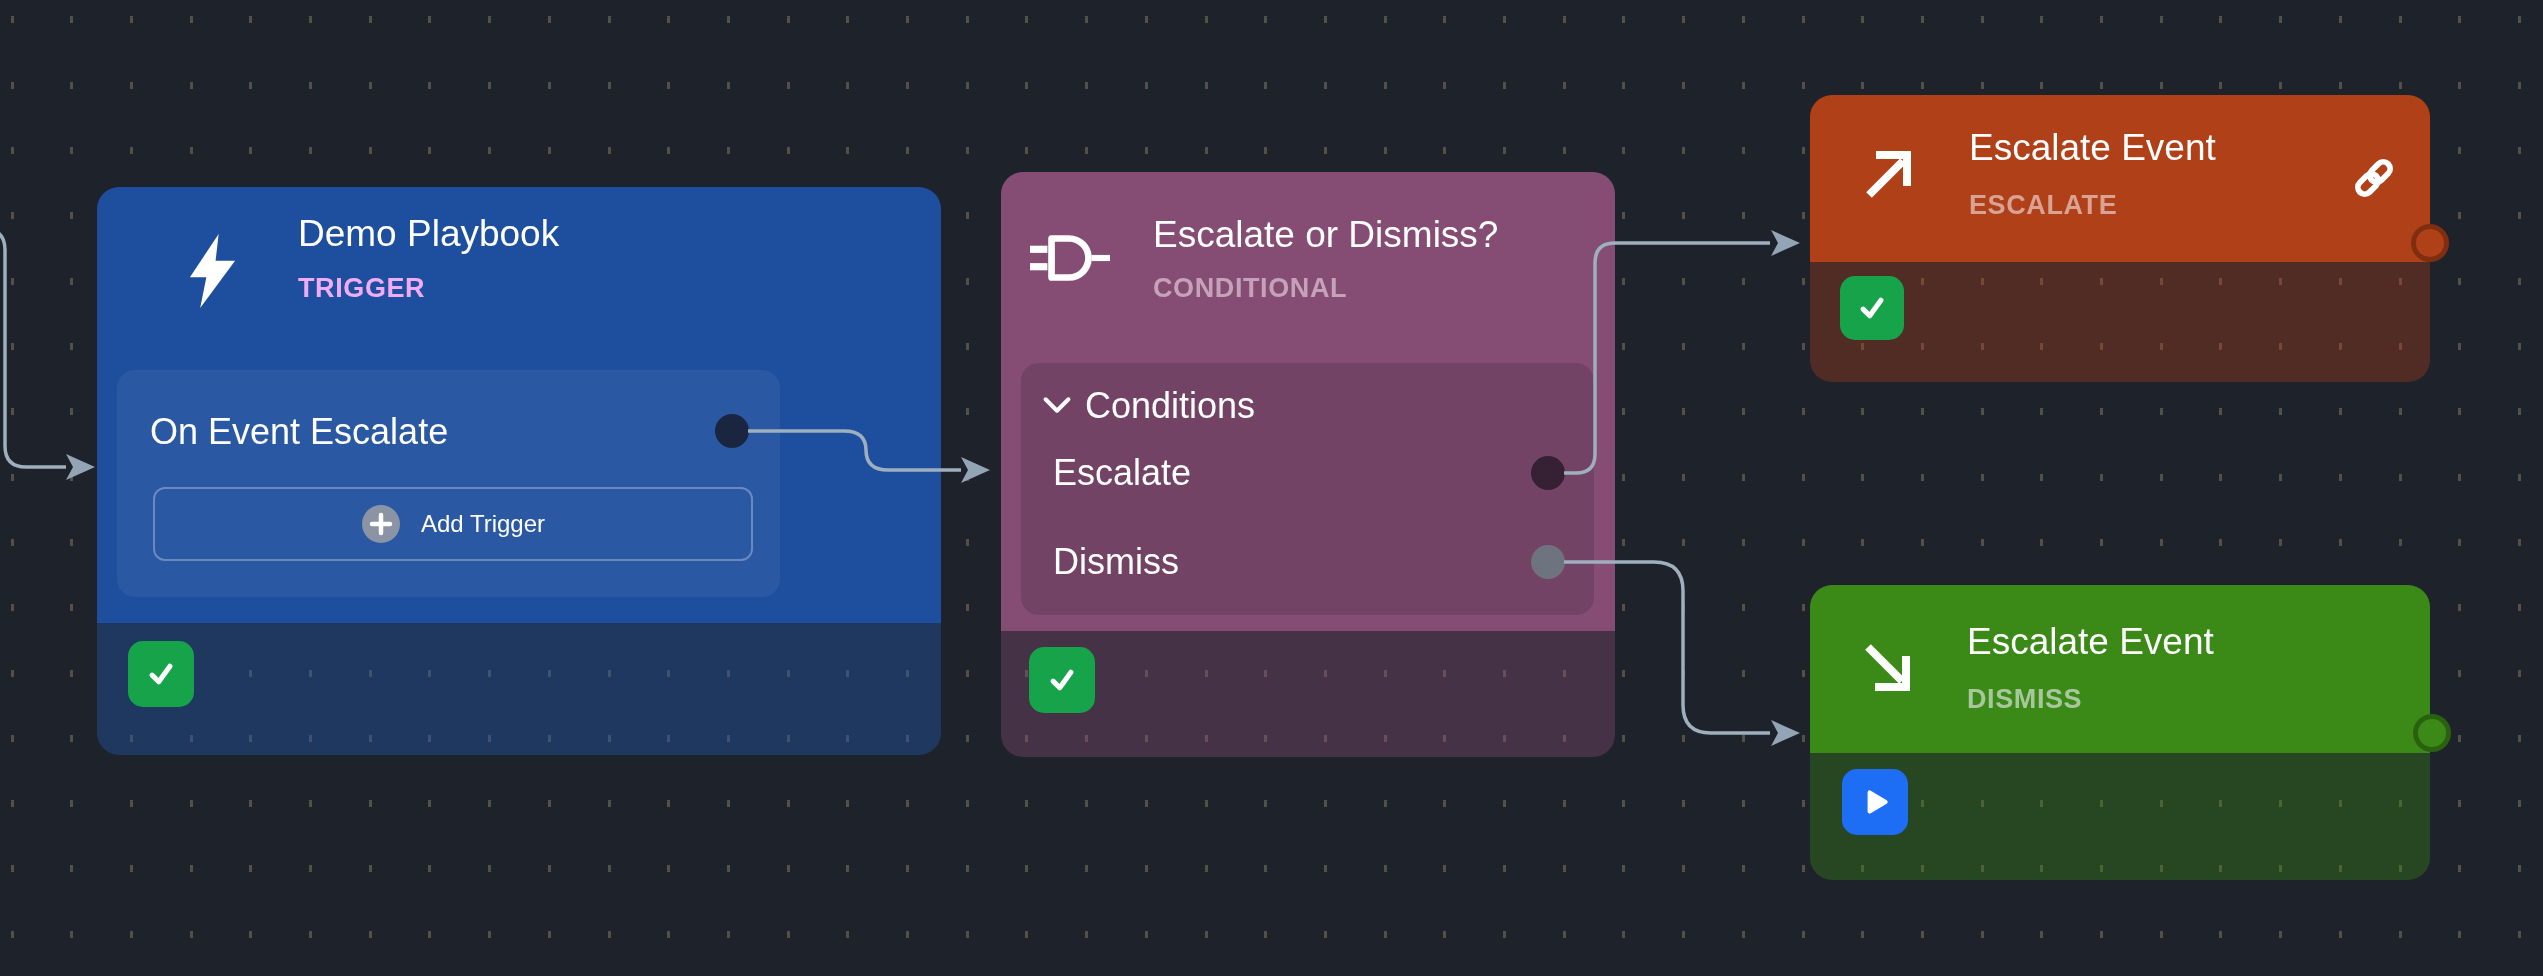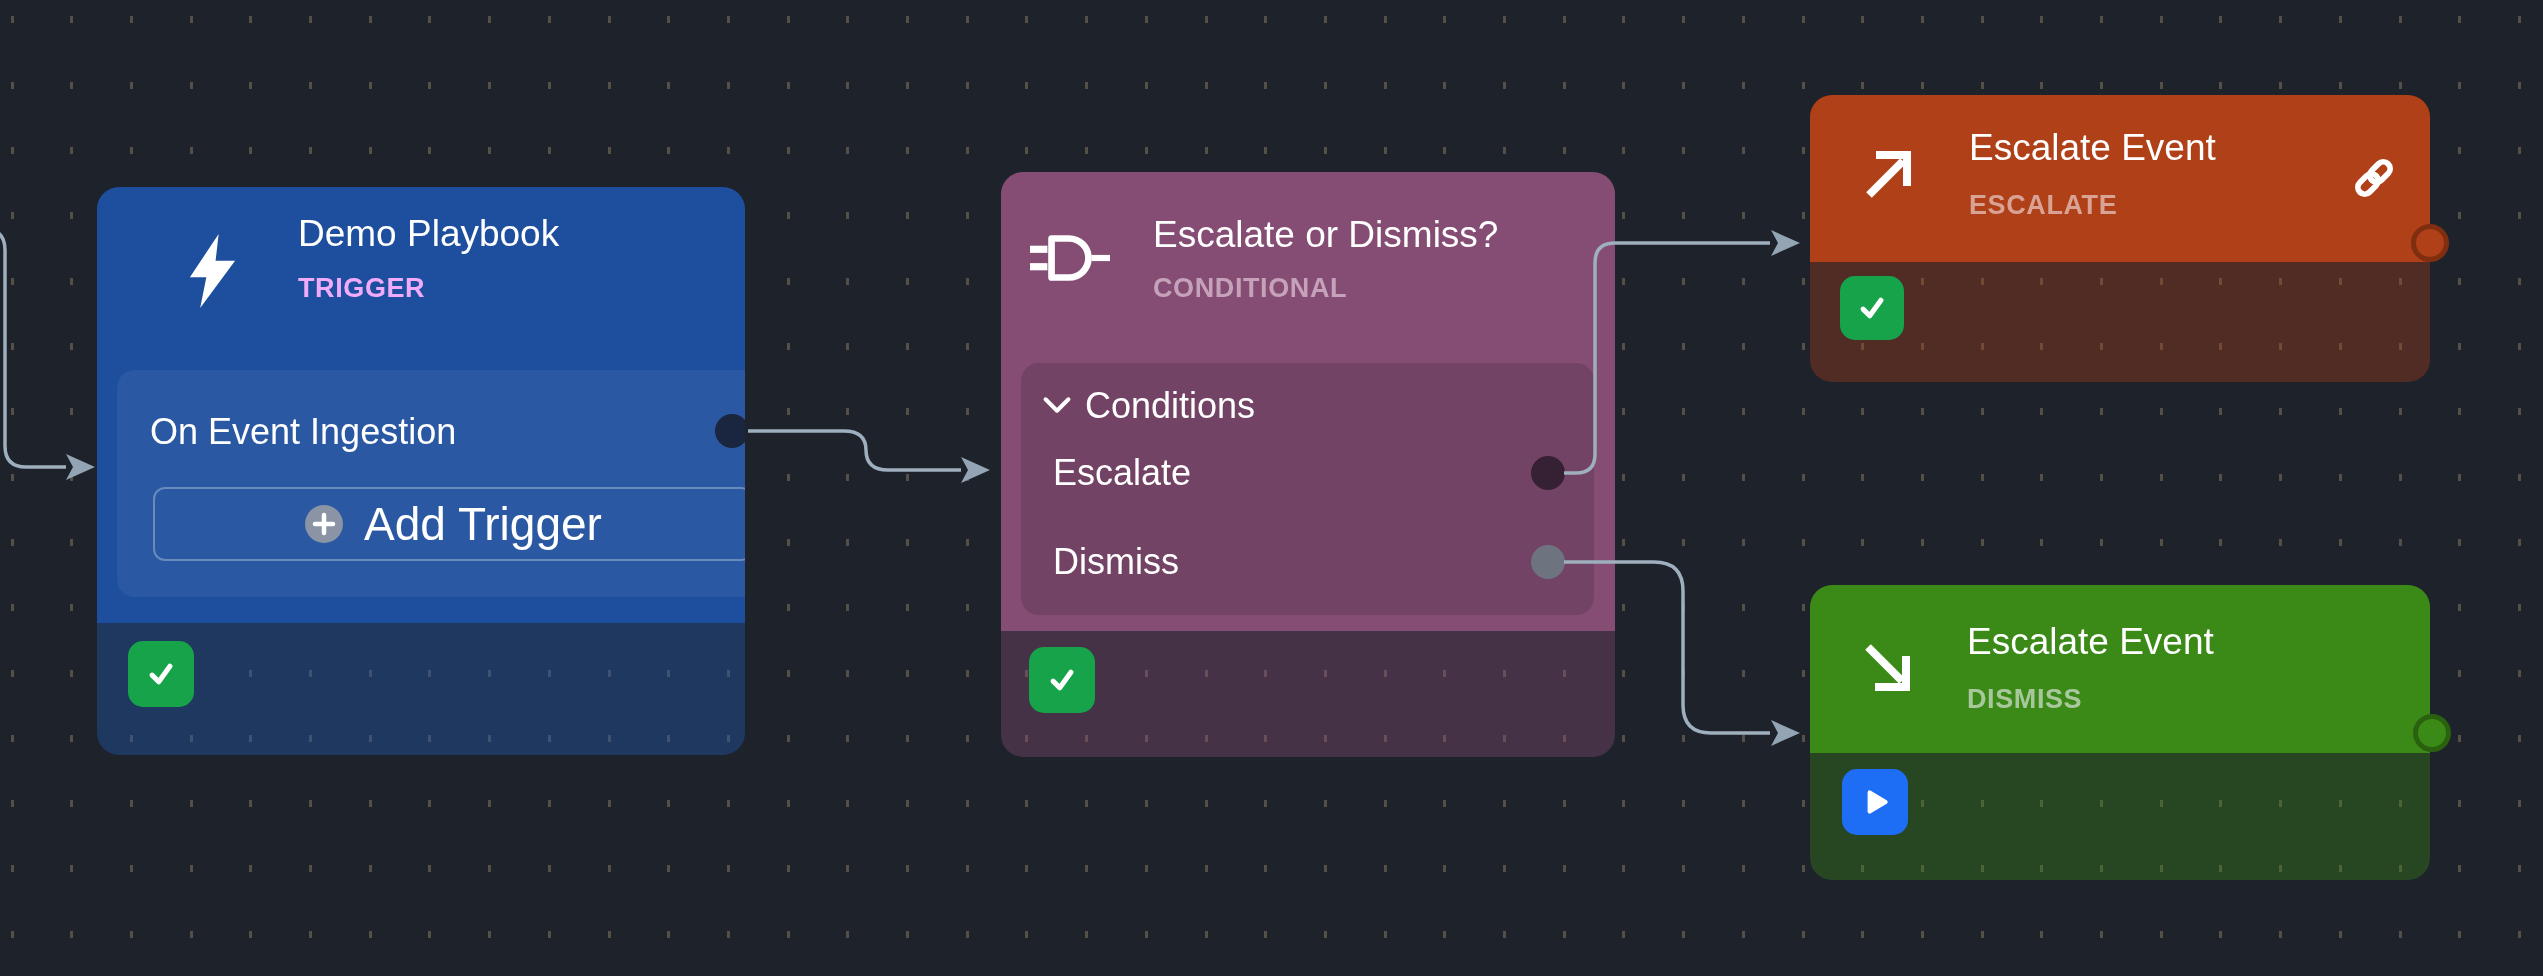--- a/index.html
+++ b/index.html
@@ -21,29 +21,29 @@
   .panel{position:absolute;border-radius:18px;background:rgba(10,8,16,0.14);}
   .row-label{position:absolute;color:#ffffff;font-size:36px;font-weight:400;white-space:nowrap;}
   .port-dot{position:absolute;width:34px;height:34px;border-radius:50%;}
   .badge{position:absolute;border-radius:15px;display:flex;align-items:center;justify-content:center;}
   .badge.check{background:#17a34a;}
   .badge.play{background:#1e6ef5;}
   .edge-layer{position:absolute;left:0;top:0;z-index:5;pointer-events:none;}
   .side-port{position:absolute;z-index:6;border-radius:50%;box-sizing:border-box;}
 
   
-  #node-trigger{left:97px;top:187px;width:648px;height:568px;}
+  #node-trigger{left:97px;top:187px;width:844px;height:568px;}
   #node-trigger .node-header{background:#1e4f9e;}
   #node-trigger .node-footer{height:132px;background:rgba(33,90,178,0.40);}
   #node-trigger .subtitle{color:#f0abfc;}
   #node-trigger .panel{left:20px;top:183px;width:663px;height:227px;background:rgba(255,255,255,0.055);}
   .add-trigger-btn{
     position:absolute;left:36px;top:117px;width:600px;height:74px;border-radius:12px;
     border:2px solid rgba(255,255,255,0.30);background:transparent;display:flex;align-items:center;justify-content:center;
-    color:#ffffff;font-size:46px;font-weight:500;cursor:pointer;font-family:"Liberation Sans",sans-serif;gap:20px;
+    color:#ffffff;font-size:24px;font-weight:500;cursor:pointer;font-family:"Liberation Sans",sans-serif;gap:20px;
   }
   
   #node-conditional{left:1001px;top:172px;width:614px;height:585px;}
   #node-conditional .node-header{background:#854d74;}
   #node-conditional .node-footer{height:126px;background:rgba(133,77,116,0.38);}
   #node-conditional .subtitle{color:#c6a2ba;}
   #node-conditional .panel{left:20px;top:191px;width:573px;height:252px;}
   
   #node-escalate{left:1810px;top:95px;width:620px;height:287px;}
   #node-escalate .node-header{background:#b04018;}
@@ -77,21 +77,21 @@
 
   <div class="node" id="node-trigger">
     <div class="node-header">
       <svg class="head-icon" style="left:85px;top:45px;" width="61" height="78" viewBox="0 0 56 76">
         <path d="M34 2 L6 44 L22 44 L16 74 L50 28 L31 28 Z" fill="#ffffff"></path>
       </svg>
       <div class="title" style="left:201px;top:26px;">Demo Playbook</div>
       <div class="subtitle" style="left:201px;top:86px;">TRIGGER</div>
 
       <div class="panel">
-        <div class="row-label" style="left:33px;top:41px;">On Event Ingestion</div>
+        <div class="row-label" style="left:33px;top:41px;">On Event Escalate</div>
         <div class="port-dot" style="left:598px;top:44px;background:#1a2540;"></div>
         <button class="add-trigger-btn">
           <svg width="40" height="40" viewBox="0 0 40 40">
             <circle cx="20" cy="20" r="19" fill="#8b94a5"></circle>
             <path d="M20 11 V29 M11 20 H29" stroke="#ffffff" stroke-width="4.5" stroke-linecap="round"></path>
           </svg>
           <span>Add Trigger</span>
         </button>
       </div>
     </div>

